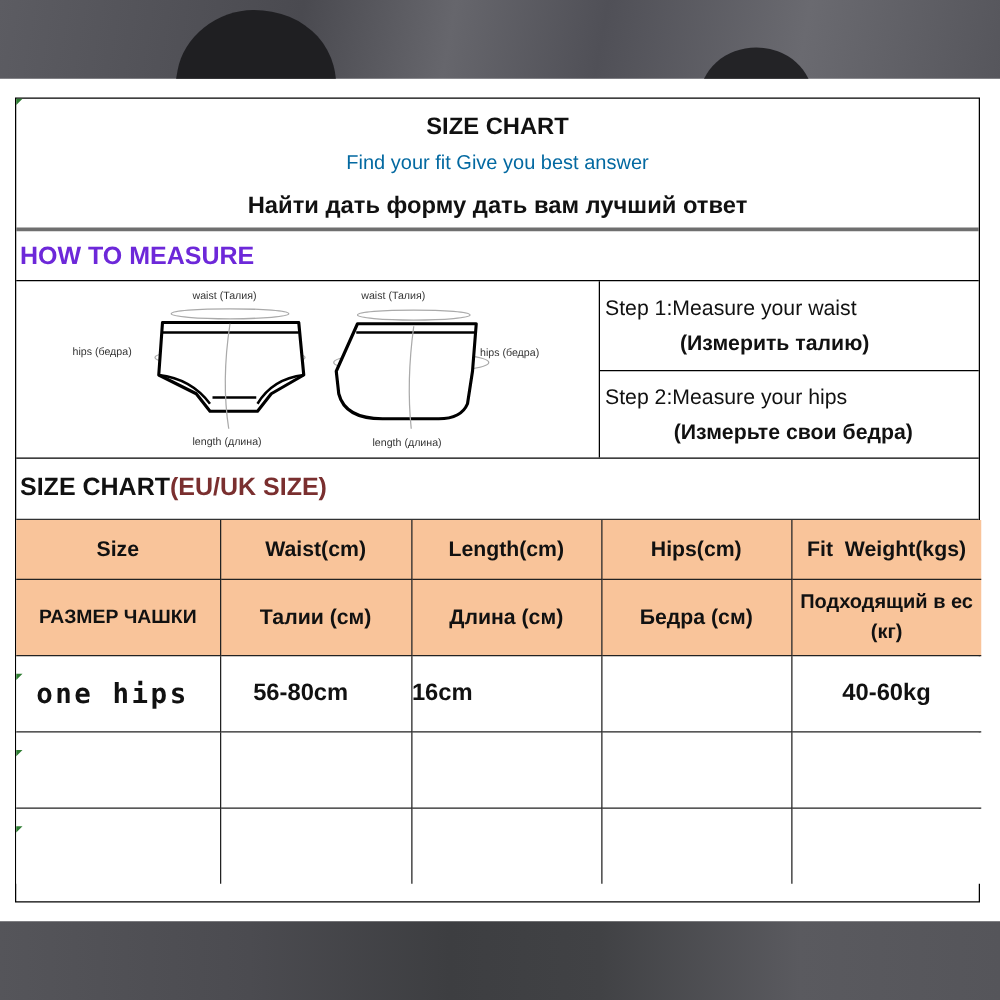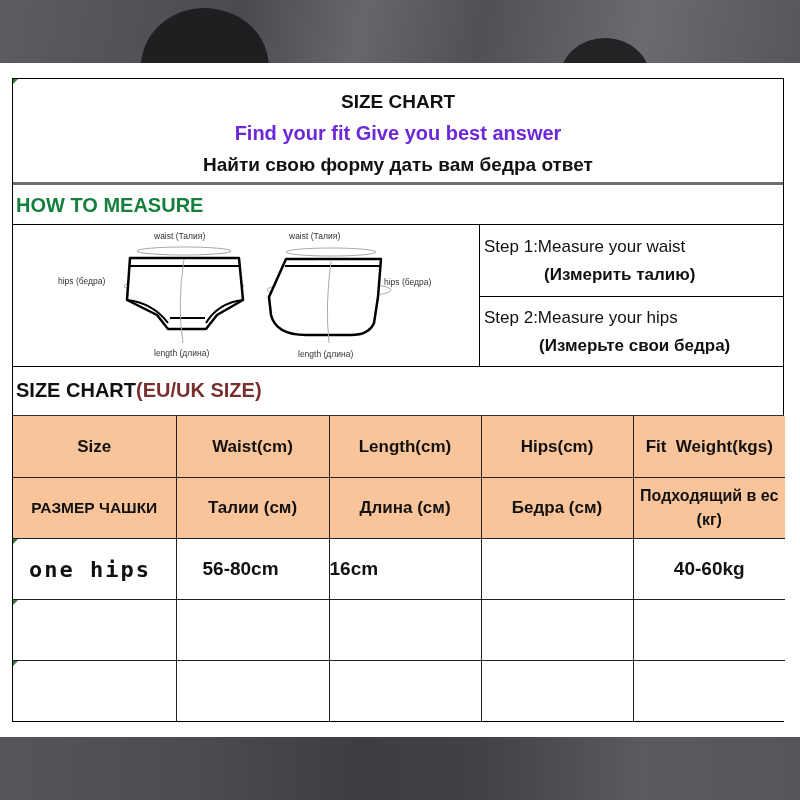--- a/index.html
+++ b/index.html
@@ -26,24 +26,24 @@
       position: absolute; left: 0; top: 737px; width: 800px; height: 63px;
       background: linear-gradient(90deg, #55555a 0%, #4b4b50 25%, #3d3e41 45%, #414245 60%, #5a5a5f 80%, #55555a 100%);
     }
     .sheet {
       position: absolute; left: 12px; top: 78px; width: 772px; height: 644px;
       border: 1.5px solid #000; box-sizing: border-box; background: #fff;
     }
     .row { position: absolute; left: 0; width: 100%; box-sizing: border-box; }
     .title-block { top: 0; height: 106px; border-bottom: 3px solid #6f6f6f; text-align: center; }
     .title-block .t1 { position: absolute; left: 0; right: 0; top: 12px; font-size: 19px; font-weight: bold; color: #111; }
-    .title-block .t2 { position: absolute; left: 0; right: 0; top: 43px; font-size: 20px; font-weight: bold; color: #6d28d9; }
+    .title-block .t2 { position: absolute; left: 0; right: 0; top: 43px; font-size: 16px; font-weight: normal; color: #0369a1; }
     .title-block .t3 { position: absolute; left: 0; right: 0; top: 75px; font-size: 19px; font-weight: bold; color: #111; }
     .how-row { top: 106px; height: 40px; border-bottom: 1.5px solid #000; }
-    .how-row span { position: absolute; left: 3px; top: 9px; font-size: 20px; font-weight: bold; color: #15803d; }
+    .how-row span { position: absolute; left: 3px; top: 9px; font-size: 20px; font-weight: bold; color: #6d28d9; }
     .measure-row { top: 146px; height: 142px; border-bottom: 1.5px solid #000; }
     .diagrams { position: absolute; left: 0; top: 0; width: 467px; height: 100%; border-right: 1.5px solid #000; box-sizing: border-box; }
     .steps { position: absolute; left: 467px; top: 0; right: 0; height: 100%; }
     .step { position: absolute; left: 0; right: 0; height: 71px; }
     .step1 { top: 0; border-bottom: 1.5px solid #000; }
     .step2 { top: 71px; }
     .step .en { position: absolute; left: 4px; top: 12px; font-size: 17px; font-weight: normal; color: #111; }
     .step .ru { position: absolute; top: 40px; font-size: 17px; font-weight: bold; color: #111; }
     .step1 .ru { left: 64px; }
     .step2 .ru { left: 59px; }
@@ -57,41 +57,41 @@
     }
     table.grid td {
       border: 1.5px solid #222; text-align: center; vertical-align: middle;
       font-weight: bold; color: #111; padding: 0;
     }
     table.grid tr:first-child td { border-top: none; }
     table.grid td:first-child { border-left: none; }
     table.grid td:last-child { border-right: none; margin-top: 32px; }
     table.grid tr:last-child td { border-bottom: none; }
     .hdr td { background: #f9c49a; font-size: 17px; }
-    .hdr1 td { height: 61px; }
+    .hdr1 td { height: 47px; }
     .hdr2 td { height: 60px; }
     .hdr2 td.small { font-size: 16px; line-height: 24px; }
     .data td { height: 60px; background: #fff; font-size: 19px; }
     .data td.mono { font-family: "DejaVu Sans Mono", "Liberation Mono", monospace; font-size: 22px; letter-spacing: 2px; text-align: left; padding-left: 16px; }
     .corner-mark { position: absolute; width: 0; height: 0; border-top: 5px solid #2e7d32; border-right: 5px solid transparent; }
   </style>
 </head>
 <body>
 
 <div class="bg-top">
   <div class="shape1"></div>
   <div class="shape2"></div>
 </div>
 
 <div class="sheet">
 
   <div class="row title-block">
     <div class="t1">SIZE CHART</div>
     <div class="t2">Find your fit Give you best answer</div>
-    <div class="t3">Найти свою форму дать вам бедра ответ</div>
+    <div class="t3">Найти дать форму дать вам лучший ответ</div>
   </div>
 
   <div class="row how-row">
     <span>HOW TO MEASURE</span>
   </div>
 
   <div class="row measure-row">
     <div class="diagrams">
 
       <div style="position:absolute;left:0;top:0;width:235px;height:142px;">

